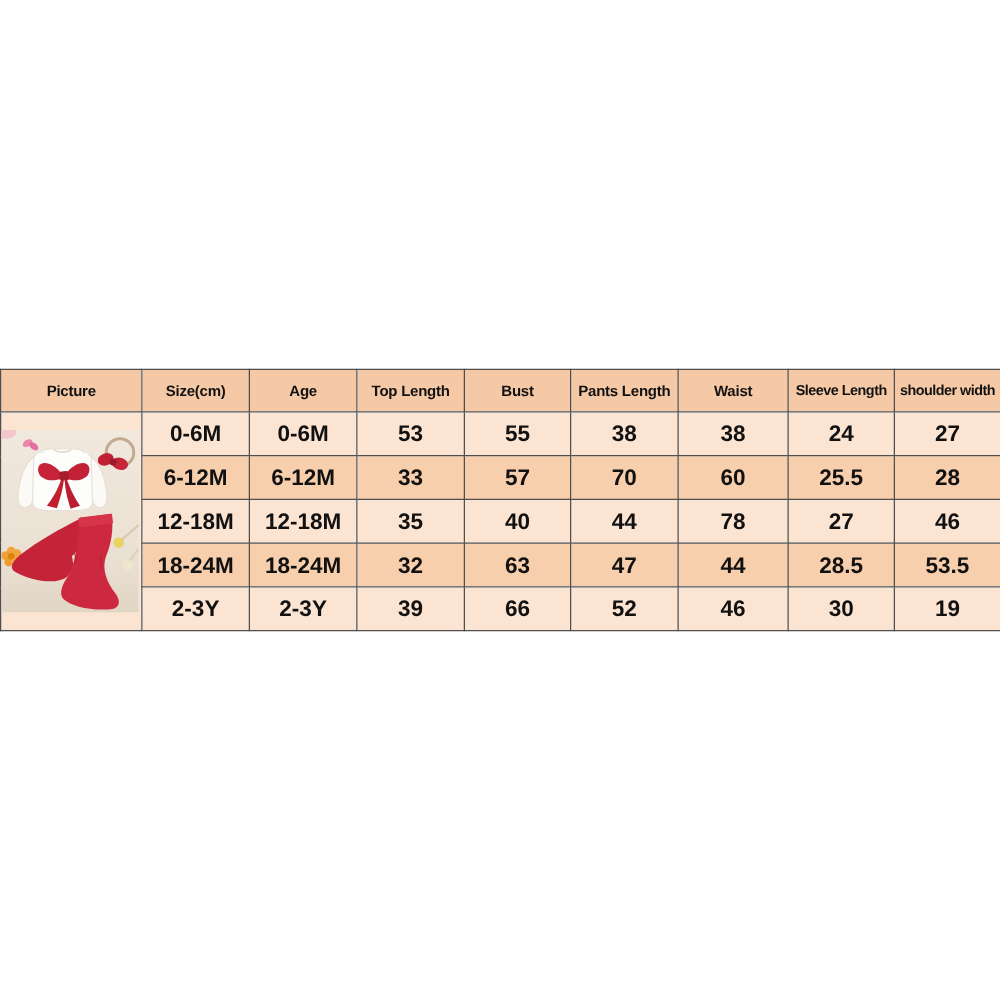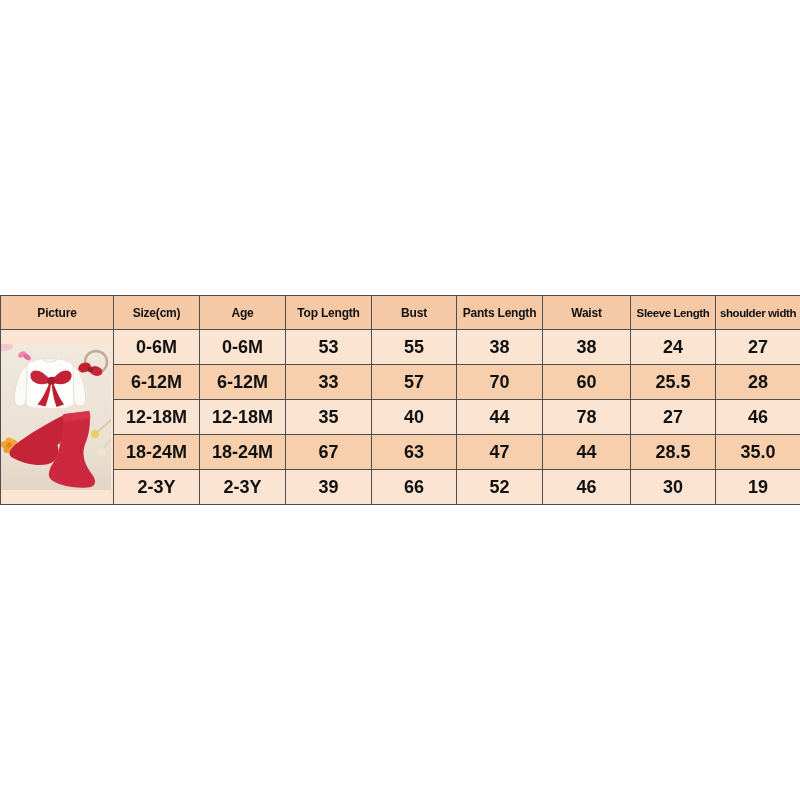--- a/index.html
+++ b/index.html
@@ -177,26 +177,26 @@
         <td>35</td>
         <td>40</td>
         <td>44</td>
         <td>78</td>
         <td>27</td>
         <td>46</td>
       </tr>
       <tr class="r-dark">
         <td>18-24M</td>
         <td>18-24M</td>
-        <td>67</td>
+        <td>32</td>
         <td>63</td>
         <td>47</td>
         <td>44</td>
         <td>28.5</td>
-        <td>35.0</td>
+        <td>53.5</td>
       </tr>
       <tr class="r-light">
         <td>2-3Y</td>
         <td>2-3Y</td>
         <td>39</td>
         <td>66</td>
         <td>52</td>
         <td>46</td>
         <td>30</td>
         <td>19</td>

